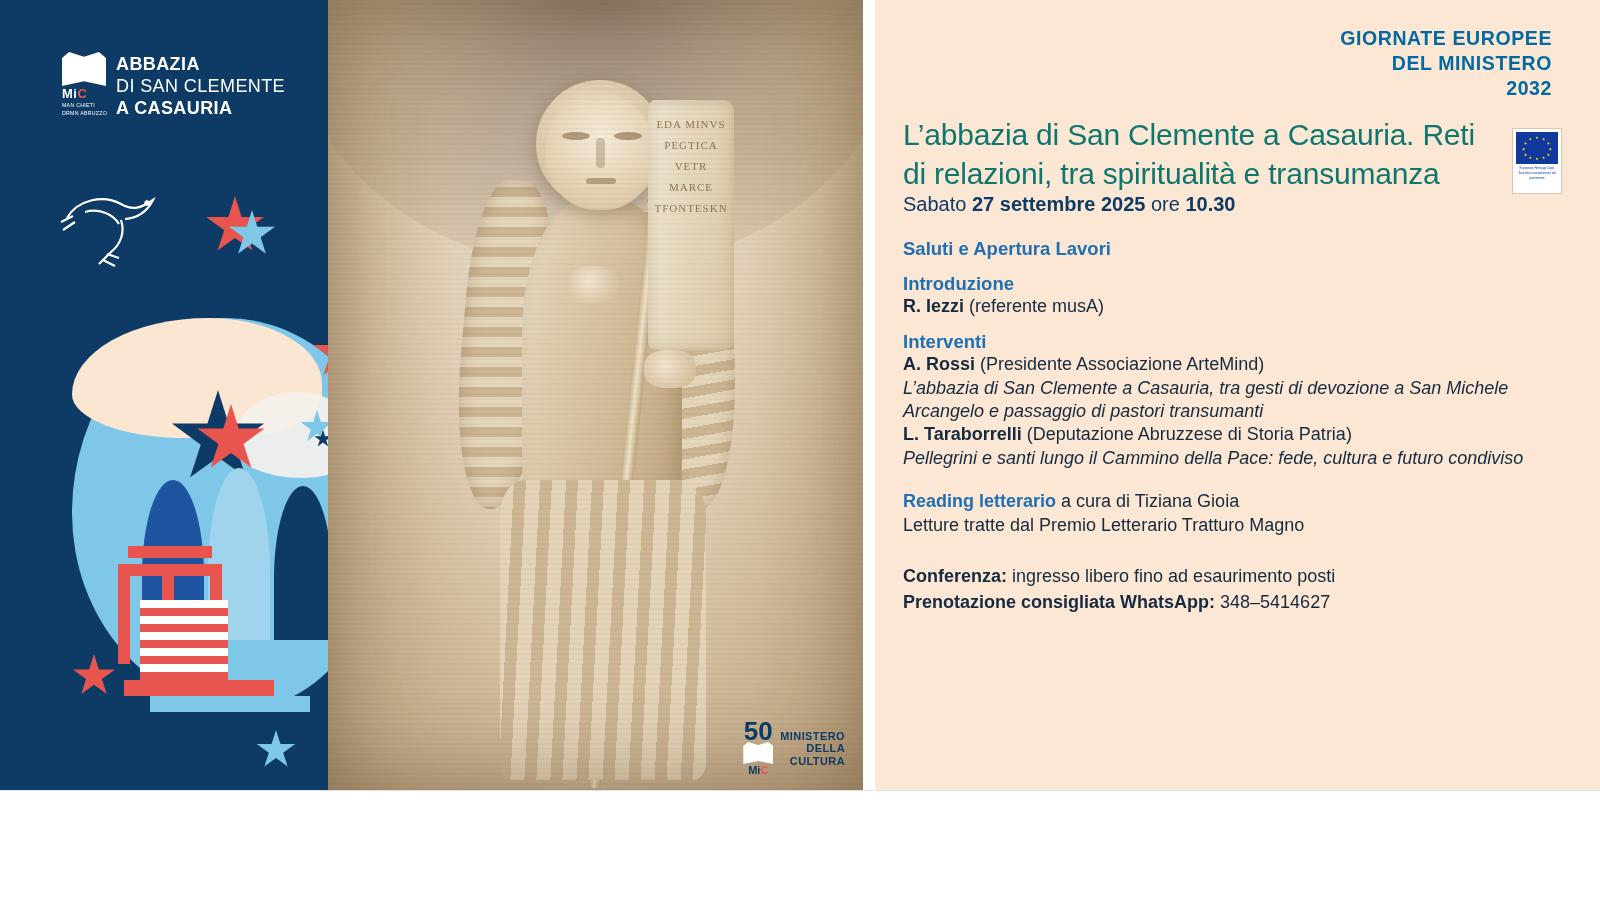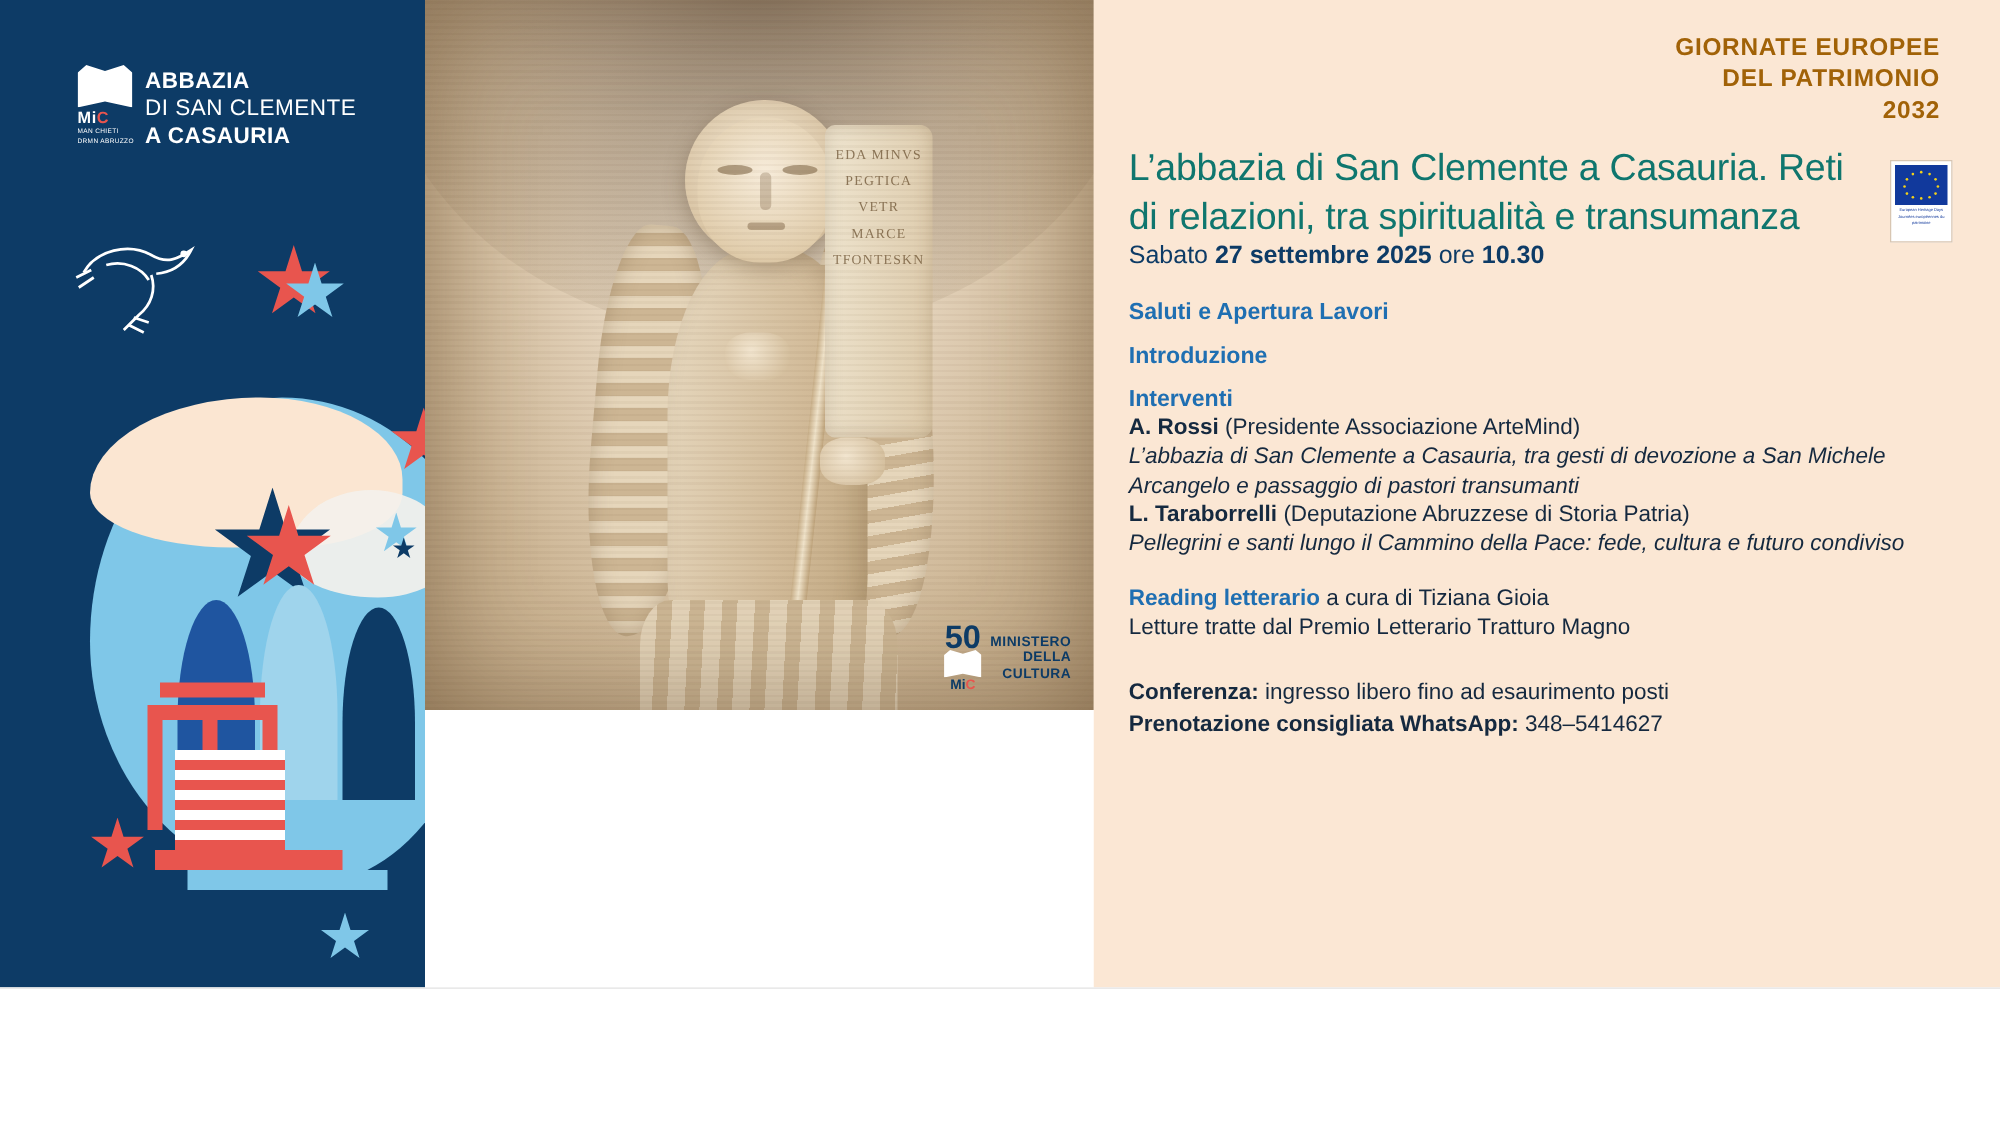--- a/index.html
+++ b/index.html
@@ -93,22 +93,22 @@
   }
   .red-arch-outline div {
     position: absolute; background: #e8554e;
   }
 
   
   .figure { position: absolute; }
 
   
   .photo {
-    position: absolute; left: 340px; top: 0;
-    width: 535px; height: 568px;
+    position: absolute; left: 328px; top: 0;
+    width: 535px; height: 790px;
     overflow: hidden;
     background: #d9c4a7;
   }
   .photo .stone-bg {
     position: absolute; inset: 0;
     background:
       radial-gradient(ellipse at 50% 28%, #efe4d2 0%, #e3d2ba 38%, #cdb695 70%, #b9a07d 100%);
   }
   .photo .arch-shadow {
     position: absolute; left: -40px; top: -30px;
@@ -224,21 +224,21 @@
 
   
   .right-panel {
     position: absolute; left: 875px; top: 0;
     width: 725px; height: 790px;
     background: #fbe7d4;
     padding: 26px 48px 0 28px;
   }
   .geh {
     text-align: right;
-    color: #a16207;
+    color: #0369a1;
     font-weight: bold;
     font-size: 19.5px;
     line-height: 1.28;
     letter-spacing: .6px;
   }
   .eu-flag {
     position: absolute; right: 38px; top: 128px;
     width: 50px; height: 66px;
     background: #fff;
     border: 1px solid #d8c6b2;
@@ -434,21 +434,21 @@
         <div>DELLA</div>
         <div>CULTURA</div>
       </div>
     </div>
   </div>
 
   <div class="right-panel">
 
     <div class="geh">
       <div>GIORNATE EUROPEE</div>
-      <div>DEL PATRIMONIO</div>
+      <div>DEL MINISTERO</div>
       <div>2032</div>
     </div>
 
     <div class="eu-flag">
       <div class="flagbox">
         <svg class="starring" viewBox="0 0 44 30">
           <g fill="#f3d118">
             <circle cx="22" cy="6" r="1.1"></circle>
               <circle cx="29" cy="7.6" r="1.1"></circle>
             <circle cx="34" cy="12" r="1.1"></circle>
@@ -476,20 +476,23 @@
       <b>27 settembre 2025</b>
       <span>ore</span>
       <b>10.30</b>
     </div>
 
     <div class="program">
 
       <div class="sec-title first">Saluti e Apertura Lavori</div>
 
       <div class="sec-title">Introduzione</div>
+      <div class="line">
+        <b>R. Iezzi</b><span> (referente musA)</span>
+      </div>
 
       <div class="sec-title">Interventi</div>
 
       <div class="line">
         <b>A. Rossi</b><span> (Presidente Associazione ArteMind)</span>
       </div>
       <div class="line">
         <i>L’abbazia di San Clemente a Casauria, tra gesti di devozione a San Michele Arcangelo e passaggio di pastori transumanti</i>
       </div>
 

